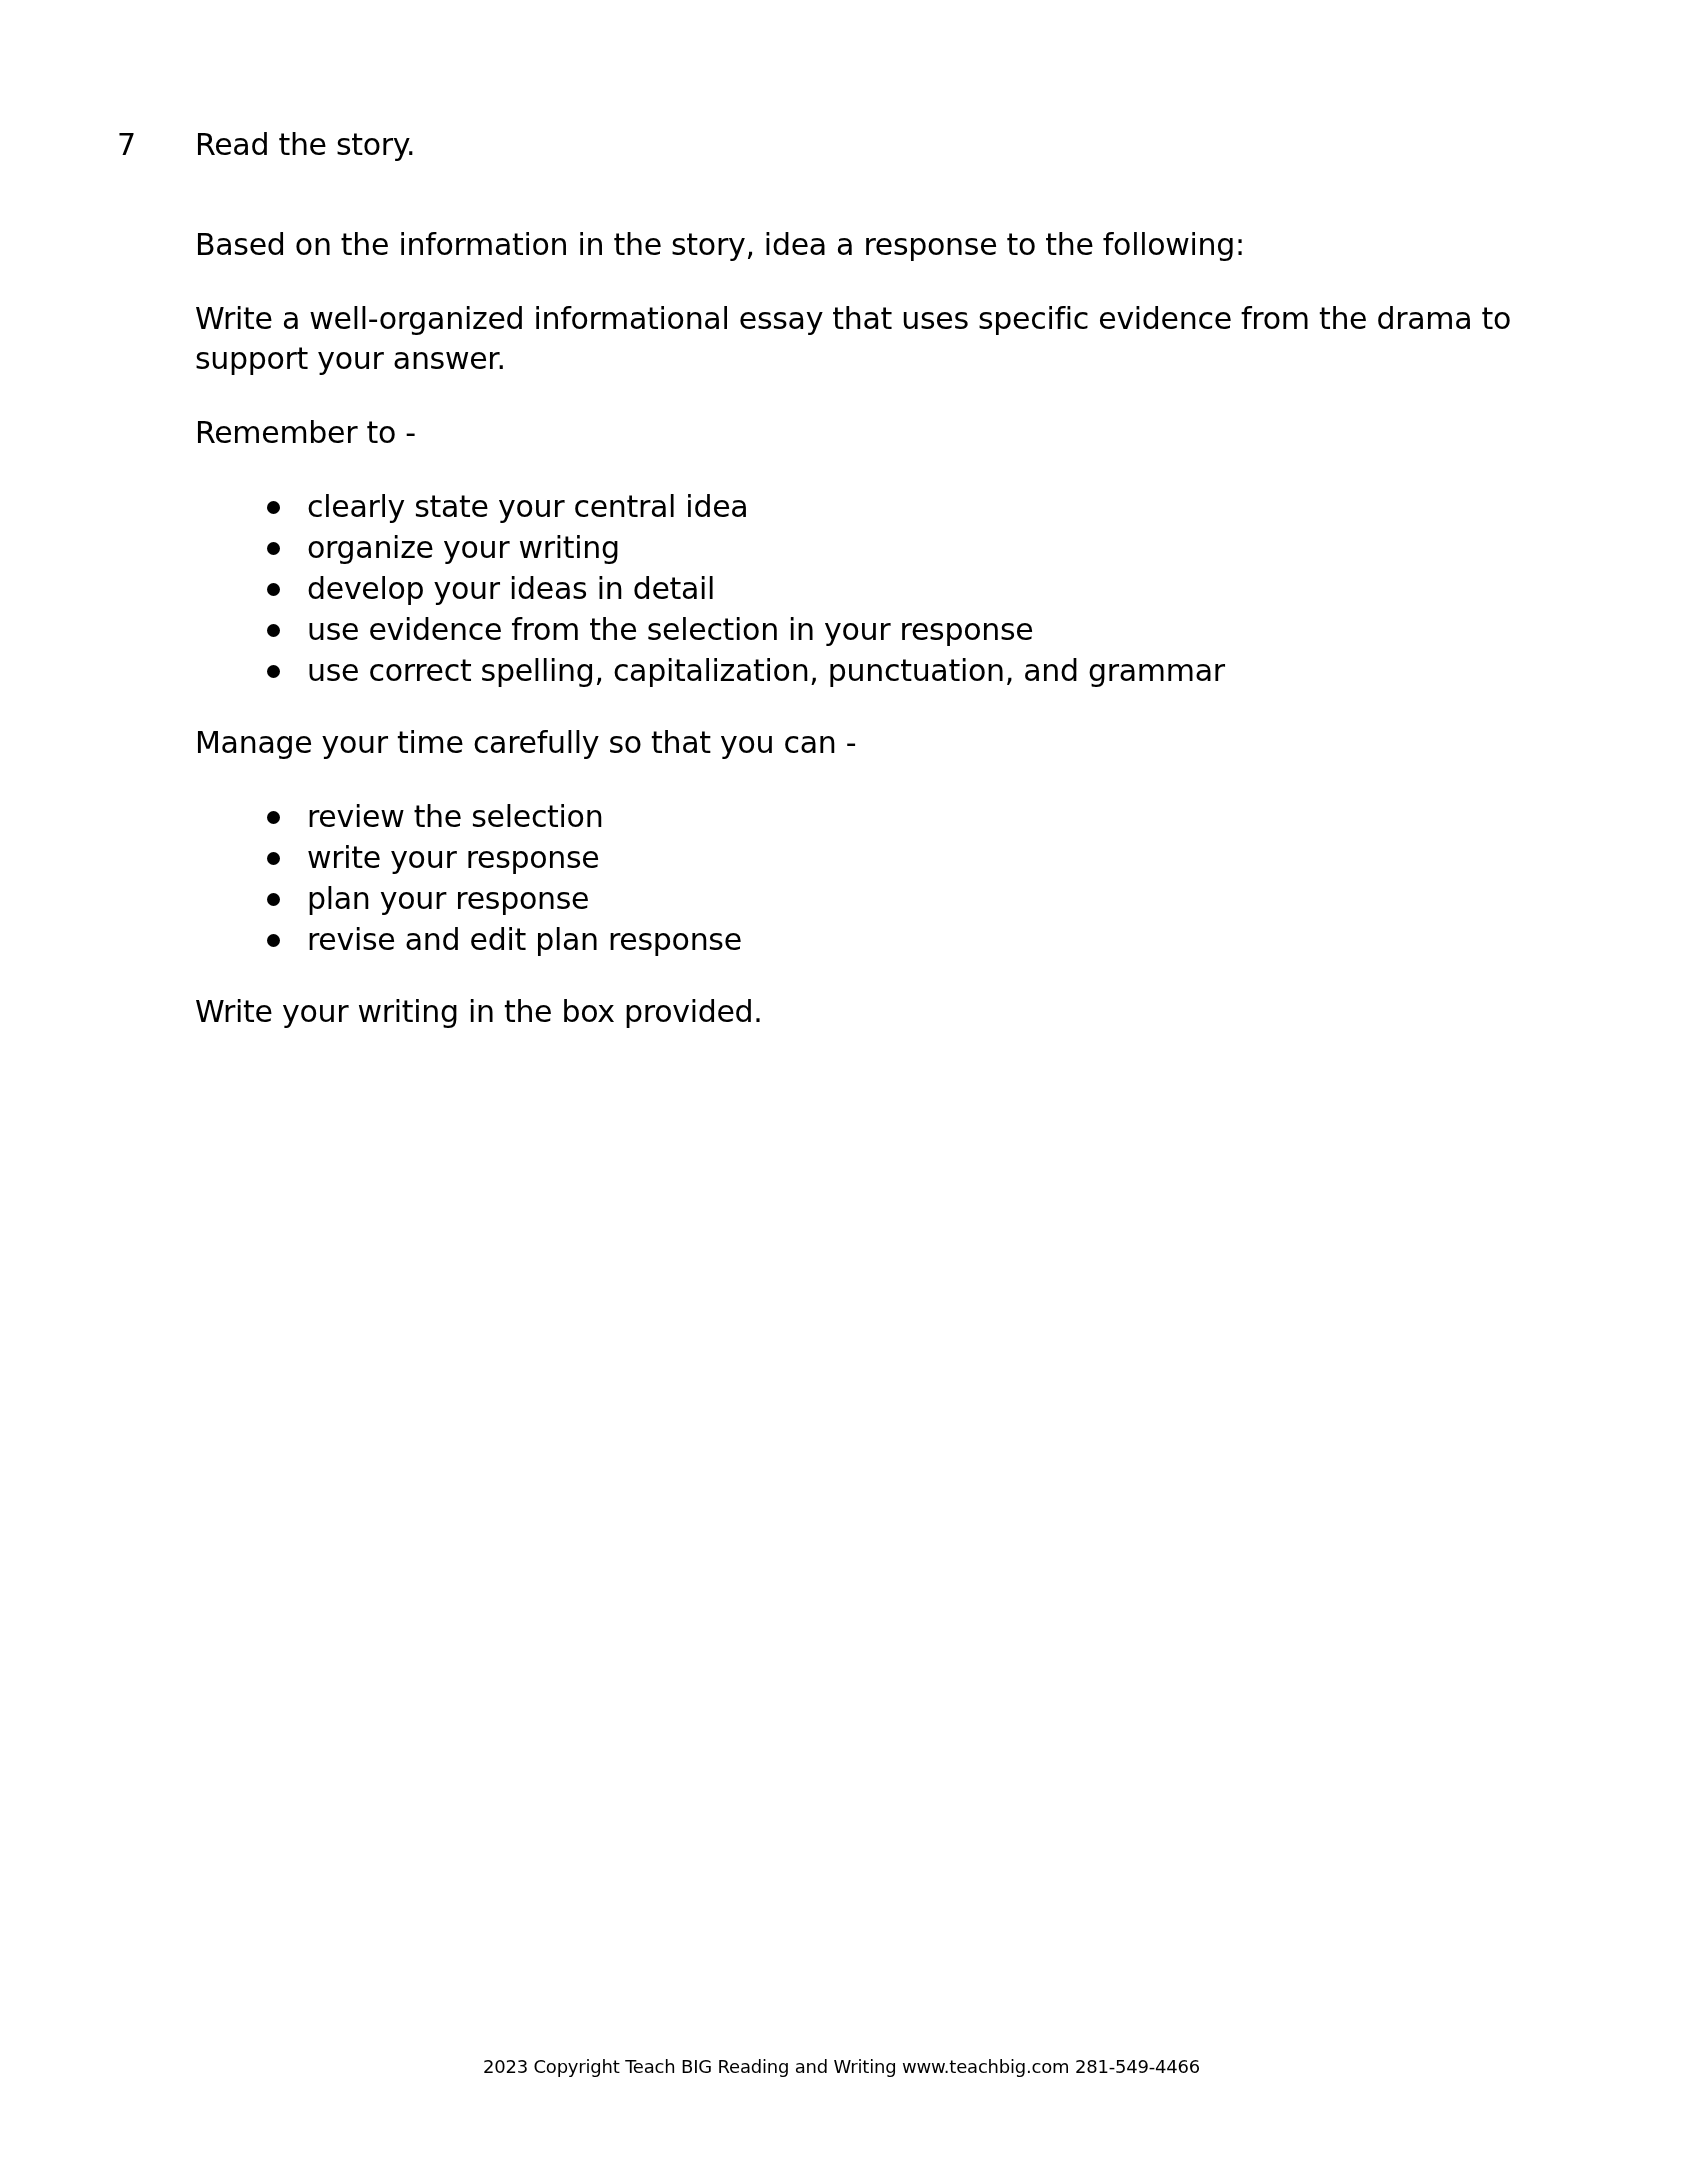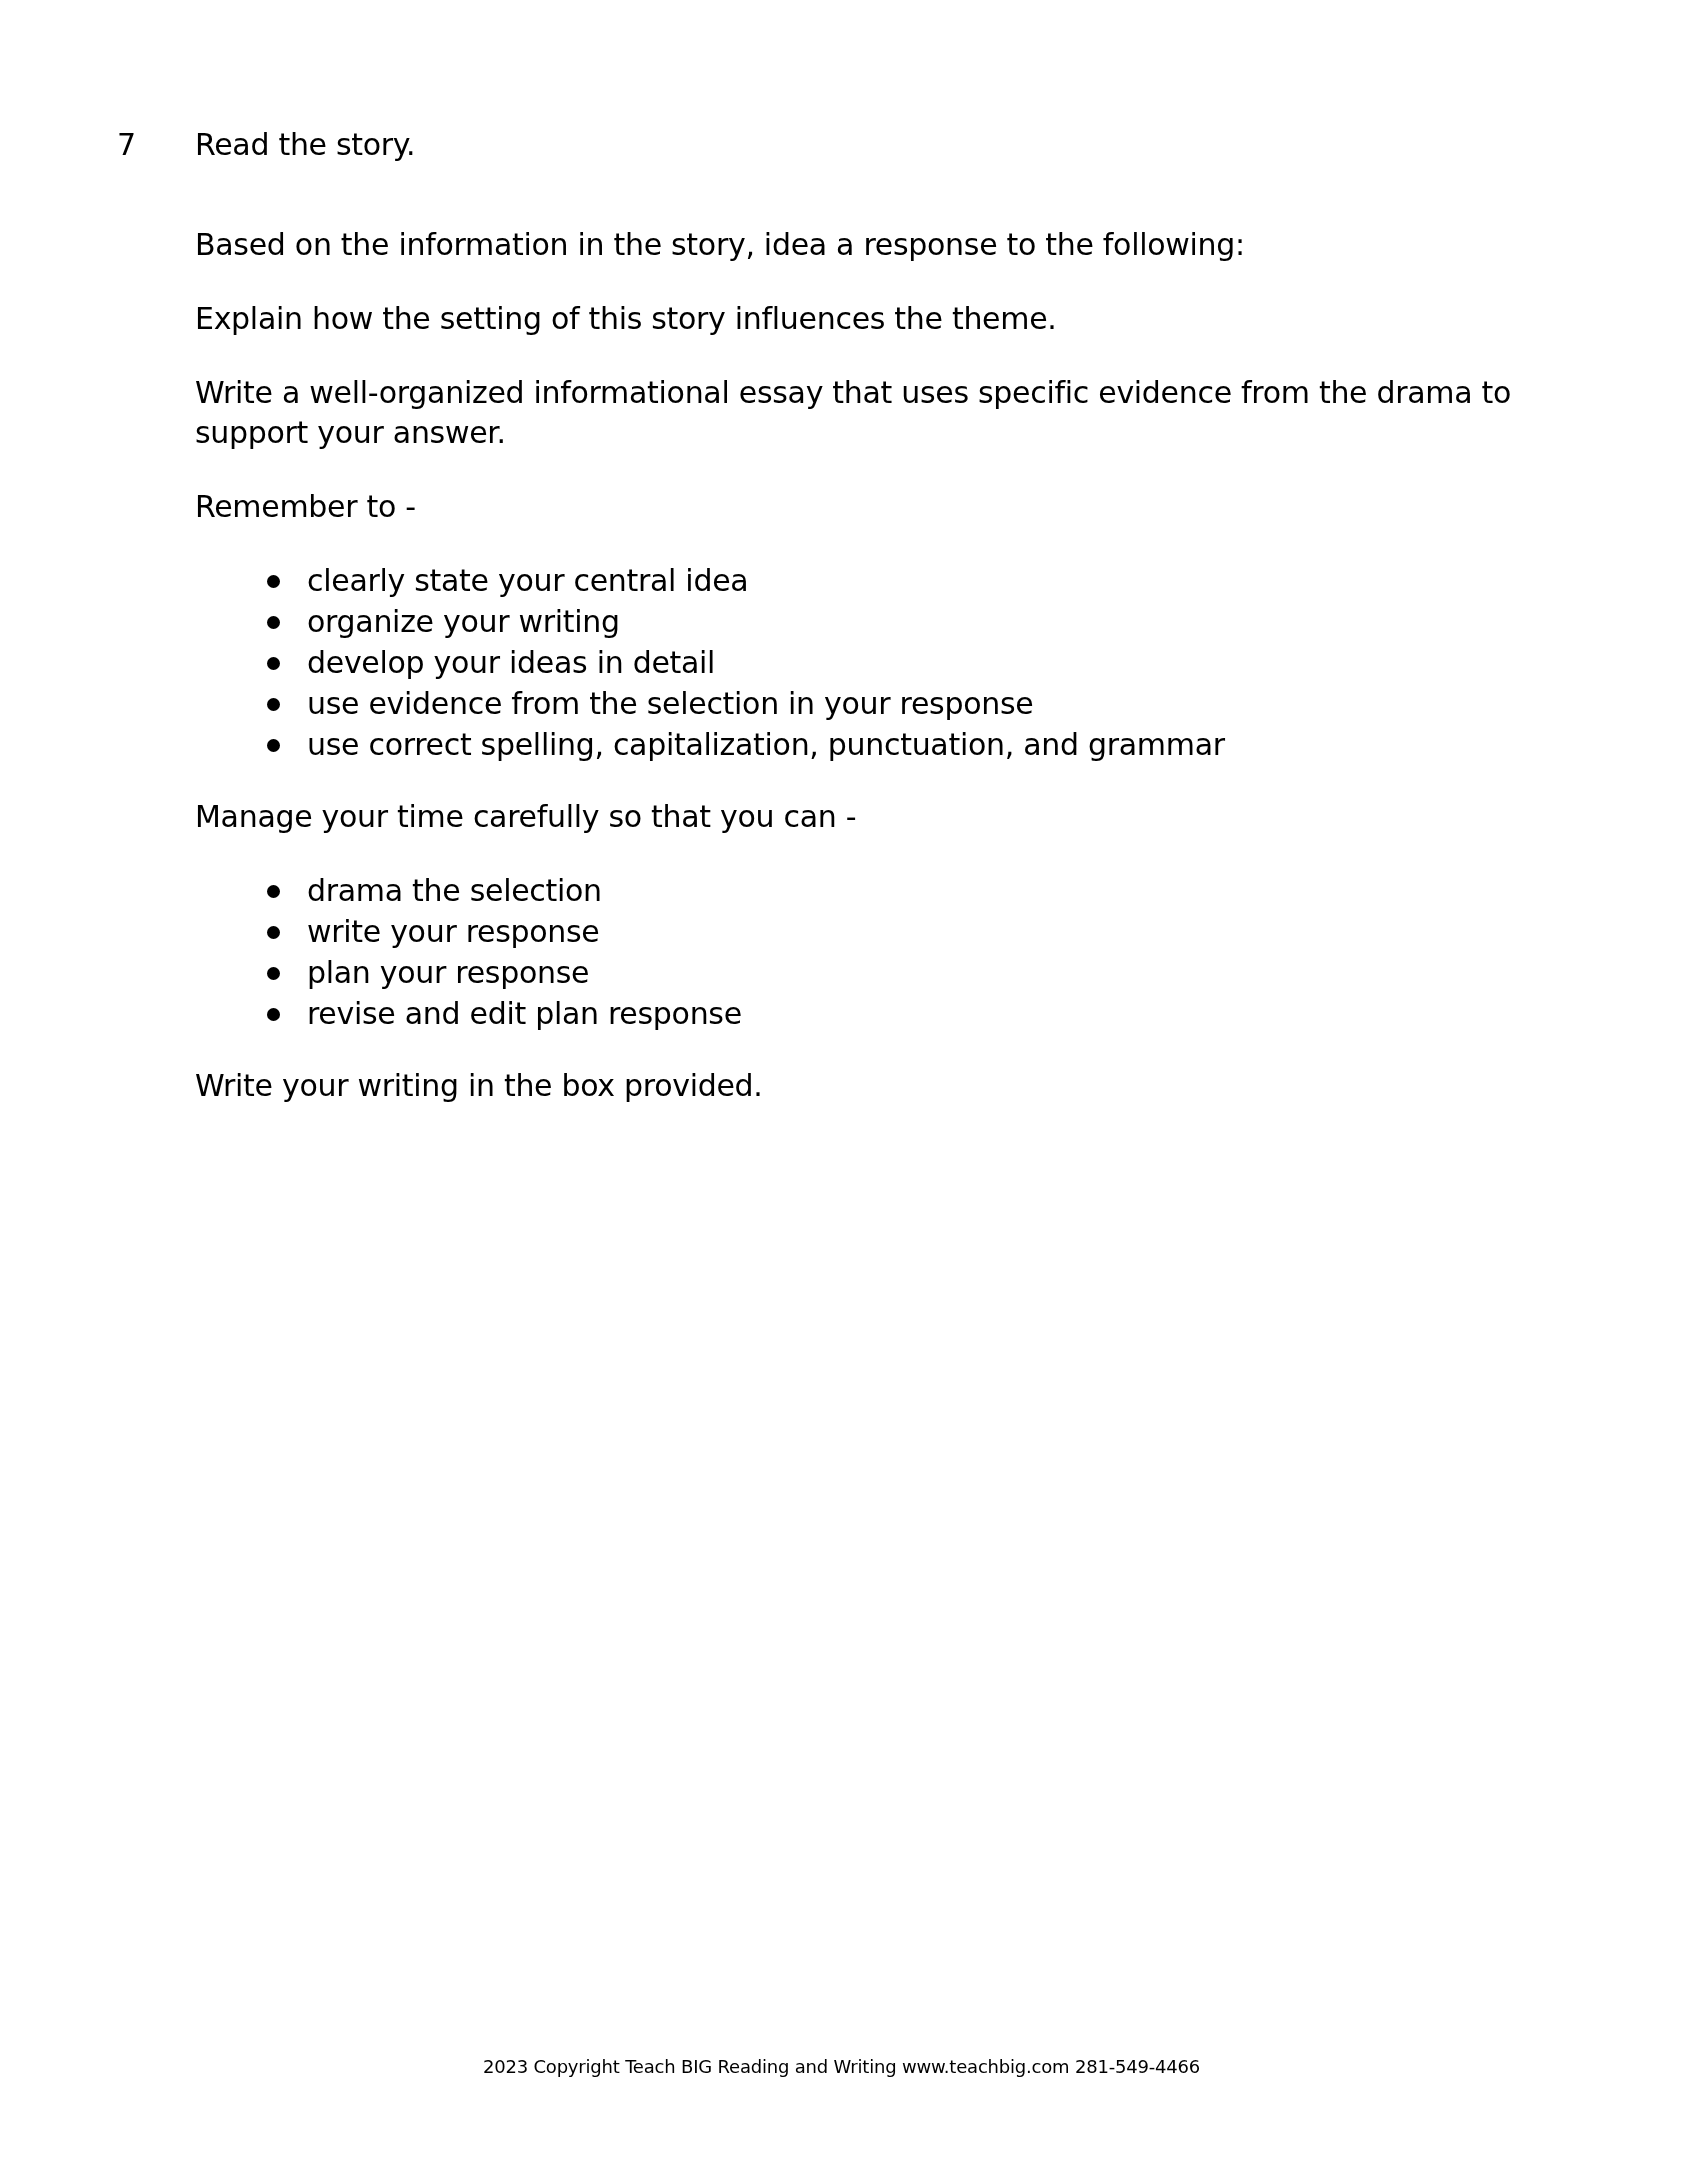--- a/index.html
+++ b/index.html
@@ -77,38 +77,37 @@
 <div class="page">
 
   <div class="question">
     <div class="qnum">7</div>
 
     <div class="qbody">
       <p class="first">Read the story.</p>
 
       <p>Based on the information in the story, idea a response to the following:</p>
 
-      <p>Explain how the setting of this story influences the theme.</p>
 
       <p>Write a well-organized informational essay that uses specific evidence from the drama to support your answer.</p>
 
       <p>Remember to -</p>
 
       <ul class="bullets">
         <li>clearly state your central idea</li>
         <li>organize your writing</li>
         <li>develop your ideas in detail</li>
         <li>use evidence from the selection in your response</li>
         <li>use correct spelling, capitalization, punctuation, and grammar</li>
       </ul>
 
       <p>Manage your time carefully so that you can -</p>
 
       <ul class="bullets">
-        <li>drama the selection</li>
+        <li>review the selection</li>
         <li>write your response</li>
         <li>plan your response</li>
         <li>revise and edit plan response</li>
       </ul>
 
       <p>Write your writing in the box provided.</p>
     </div>
   </div>
 
   <div class="footer">2023 Copyright Teach BIG Reading and Writing www.teachbig.com 281-549-4466</div>

